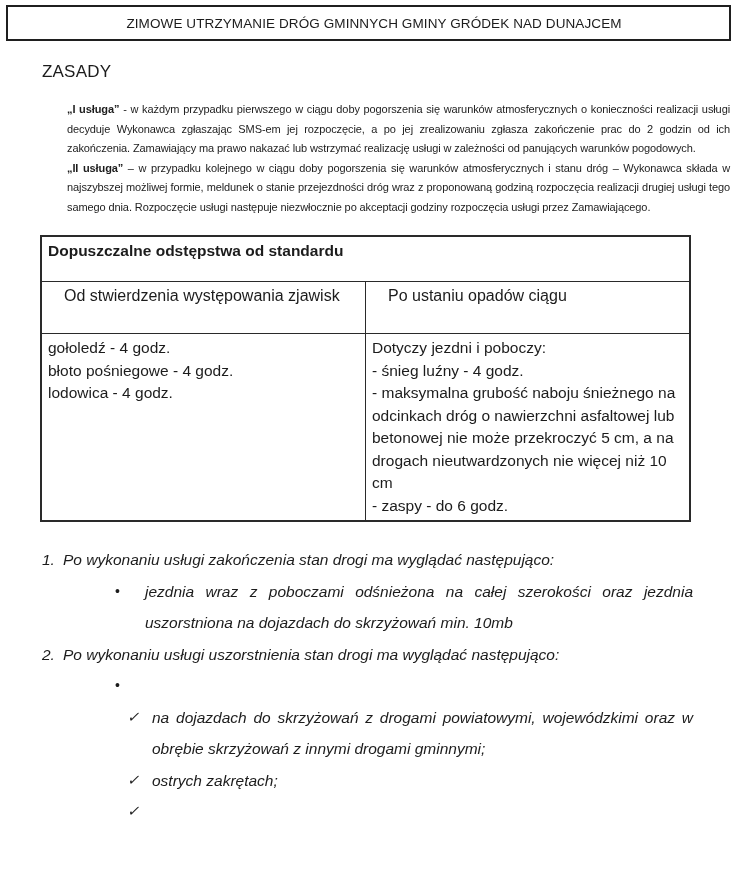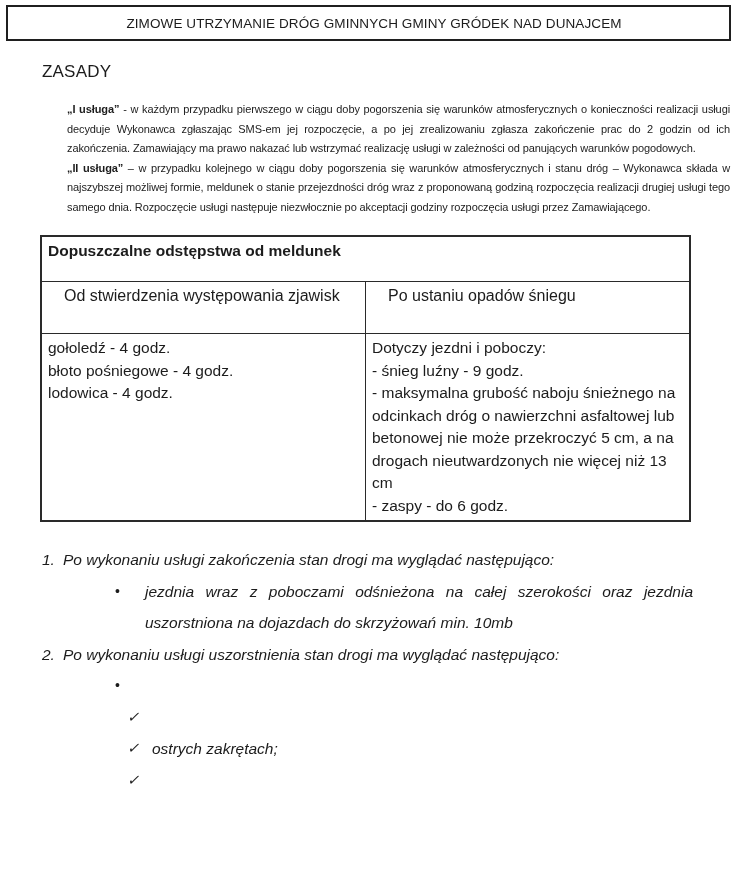--- a/index.html
+++ b/index.html
@@ -91,36 +91,36 @@
   <div class="section-heading">ZASADY</div>
 
   <div class="rules">
     <p class="rule"><span class="term">„I usługa”</span><span> - w każdym przypadku pierwszego w ciągu doby pogorszenia się warunków atmosferycznych o konieczności realizacji usługi decyduje Wykonawca zgłaszając SMS-em jej rozpoczęcie, a po jej zrealizowaniu zgłasza zakończenie prac do 2 godzin od ich zakończenia. Zamawiający ma prawo nakazać lub wstrzymać realizację usługi w zależności od panujących warunków pogodowych.</span></p>
     <p class="rule"><span class="term">„II usługa”</span><span> – w przypadku kolejnego w ciągu doby pogorszenia się warunków atmosferycznych i stanu dróg – Wykonawca składa w najszybszej możliwej formie, meldunek o stanie przejezdności dróg wraz z proponowaną godziną rozpoczęcia realizacji drugiej usługi tego samego dnia. Rozpoczęcie usługi następuje niezwłocznie po akceptacji godziny rozpoczęcia usługi przez Zamawiającego.</span></p>
   </div>
 
   <table class="dev-table">
     <tbody>
         <tr>
-      <td class="t-title" colspan="2">Dopuszczalne odstępstwa od meldunek</td>
+      <td class="t-title" colspan="2">Dopuszczalne odstępstwa od standardu</td>
     </tr>
     <tr class="hdr-row">
       <td class="c1">Od stwierdzenia występowania zjawisk</td>
-      <td class="c2">Po ustaniu opadów śniegu</td>
+      <td class="c2">Po ustaniu opadów ciągu</td>
     </tr>
     <tr class="body-row">
       <td class="c1">
         <div>gołoledź - 4 godz.</div>
         <div>błoto pośniegowe - 4 godz.</div>
         <div>lodowica - 4 godz.</div>
       </td>
       <td class="c2">
         <div>Dotyczy jezdni i poboczy:</div>
-        <div>- śnieg luźny - 9 godz.</div>
-        <div>- maksymalna grubość naboju śnieżnego na odcinkach dróg o nawierzchni asfaltowej lub betonowej nie może przekroczyć 5 cm, a na drogach nieutwardzonych nie więcej niż 13 cm</div>
+        <div>- śnieg luźny - 4 godz.</div>
+        <div>- maksymalna grubość naboju śnieżnego na odcinkach dróg o nawierzchni asfaltowej lub betonowej nie może przekroczyć 5 cm, a na drogach nieutwardzonych nie więcej niż 10 cm</div>
         <div>- zaspy - do 6 godz.</div>
       </td>
     </tr>
   </tbody>
     </table>
 
   <div class="notes">
 
     <div class="note-row note-item">
       <span class="num">1.</span>
@@ -133,20 +133,21 @@
 
     <div class="note-row note-item">
       <span class="num">2.</span>
       <span class="txt">Po wykonaniu usługi uszorstnienia stan drogi ma wyglądać następująco:</span>
     </div>
     <div class="note-row note-bullet">
       <span class="glyph">•</span>
     </div>
     <div class="note-row note-check">
       <span class="glyph">✓</span>
+      <span class="txt just">na dojazdach do skrzyżowań z drogami powiatowymi, wojewódzkimi oraz w obrębie skrzyżowań z innymi drogami gminnymi;</span>
     </div>
     <div class="note-row note-check">
       <span class="glyph">✓</span>
       <span class="txt">ostrych zakrętach;</span>
     </div>
     <div class="note-row note-check">
       <span class="glyph">✓</span>
     </div>
 
   </div>

